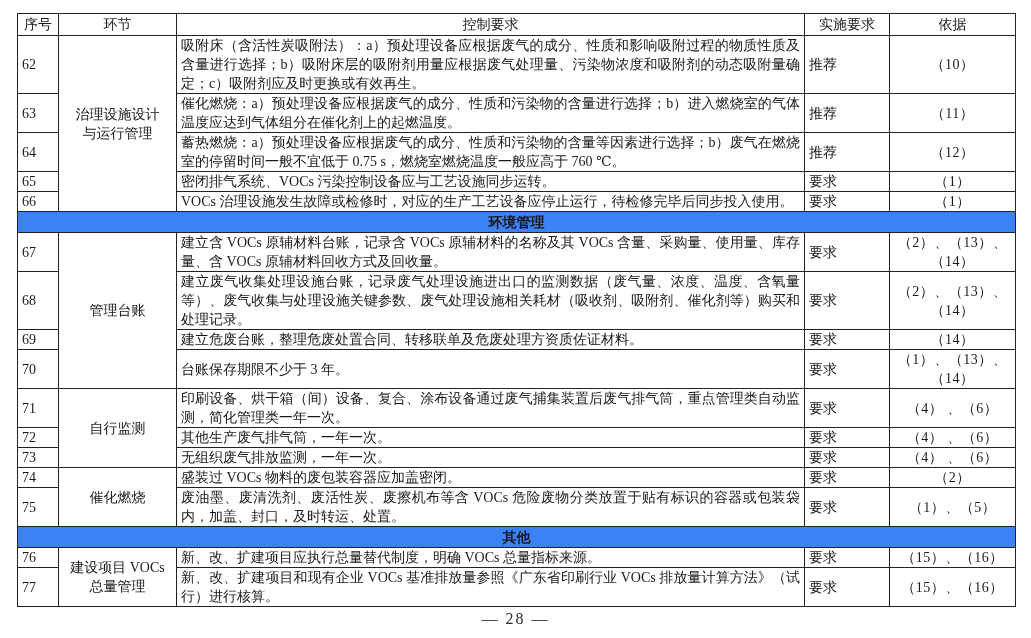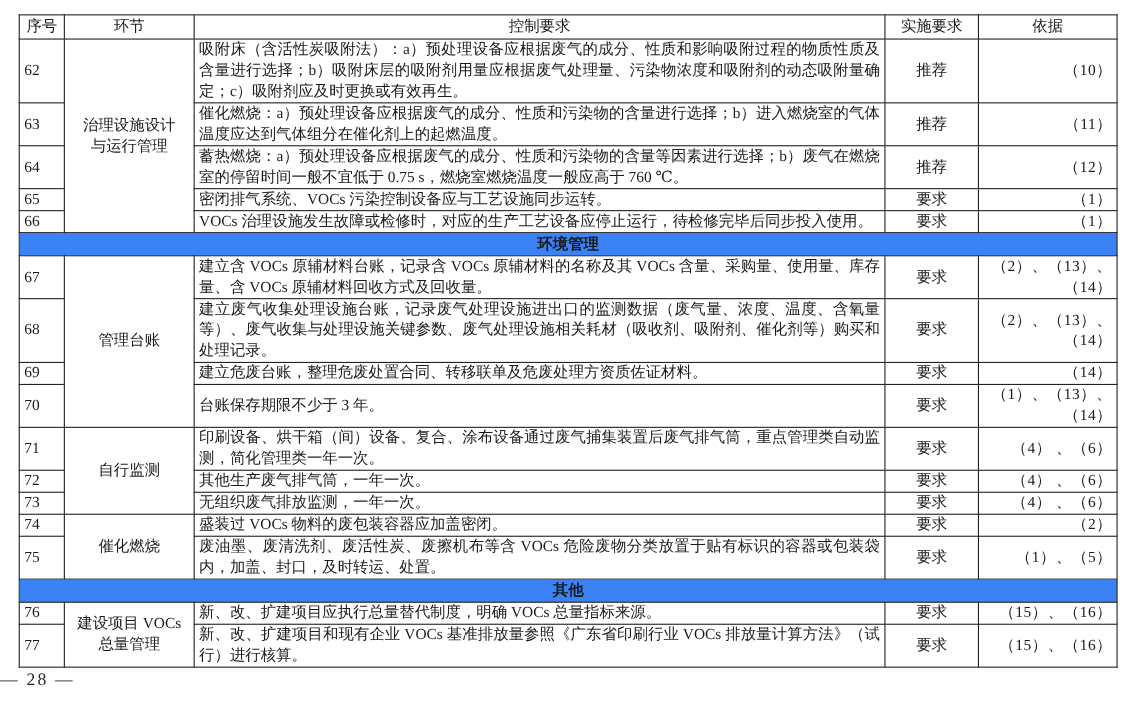--- a/index.html
+++ b/index.html
@@ -50,38 +50,39 @@
     white-space: pre-line;
     font-family: Liberation Serif, serif;
   }
   td.req {
     text-align: justify;
     text-justify: inter-ideograph;
     padding: 0 6px;
     margin-top: 20px;
   }
   td.impl {
-    text-align: center;
+    text-align: left;
   }
   td.basis {
-    text-align: right;
+    text-align: center;
     letter-spacing: 0.5px;
   }
   tr.section-row td {
     background: #3b82f6;
     text-align: center;
     font-weight: bold;
     height: 20px;
     padding: 0;
   }
   .footer {
     position: absolute;
     left: 0;
     top: 610px;
     width: 1031px;
+    text-align: center;
     font-size: 16px;
     color: #2a2a2a;
     letter-spacing: 2px;
   }
 </style>
 </head>
 <body>
 
 <div class="page">
   <div class="doc-table-wrap">

